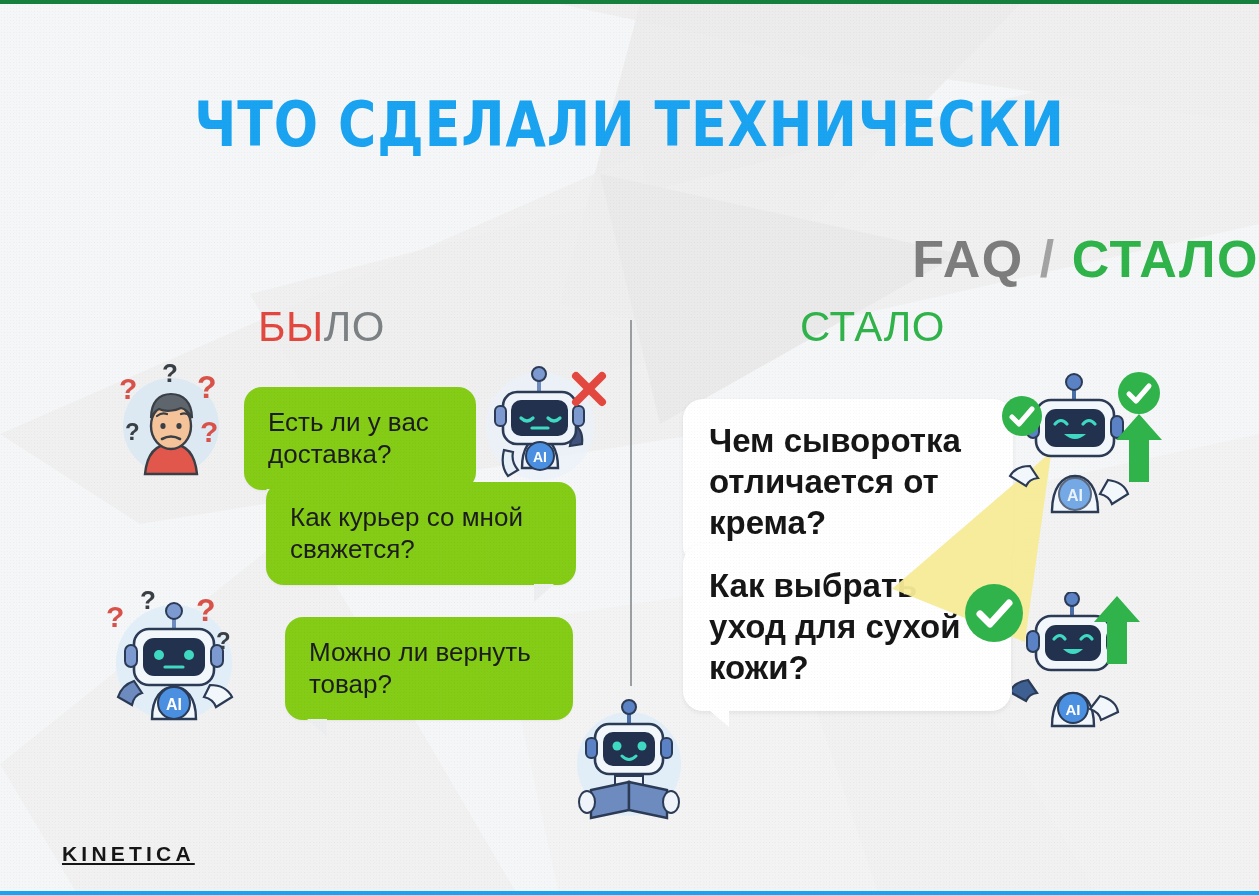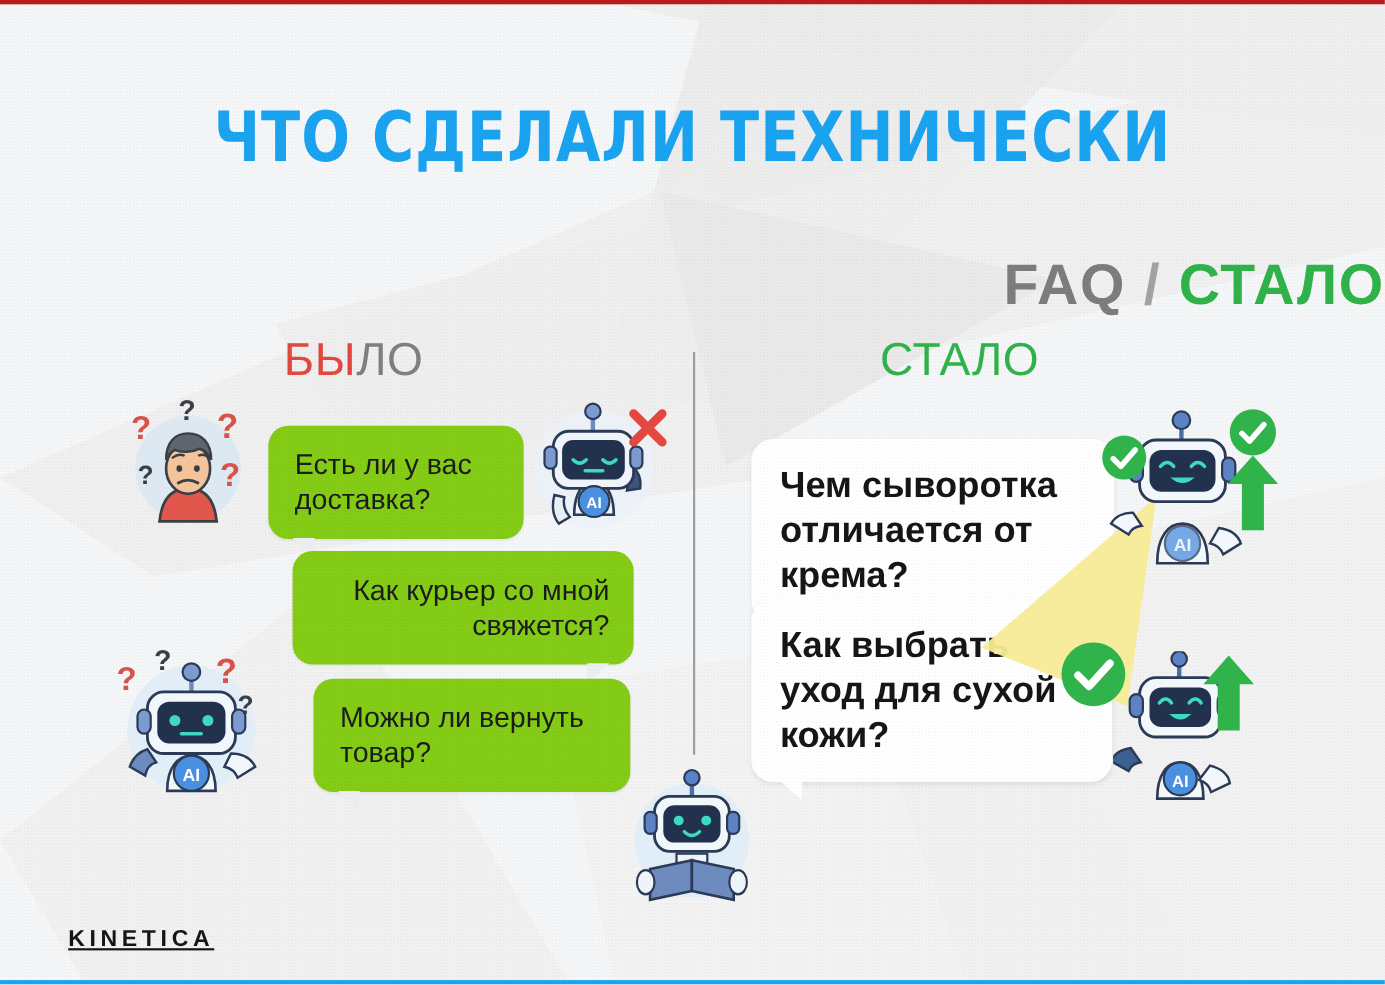--- a/index.html
+++ b/index.html
@@ -4,21 +4,21 @@
 <style>
   html,body{margin:0;padding:0;}
   body{
     width:1259px;height:895px;overflow:hidden;
     font-family:"Liberation Sans", sans-serif;
     background:#f6f7f8;
   }
   .slide{
     position:relative;width:1259px;height:895px;overflow:hidden;
     background:#f5f6f7;
-    border-top:4px solid #b91c1c;
+    border-top:4px solid #15803d;
     border-bottom:4px solid #1aa3f0;
     box-sizing:border-box;
   }
   
   .bg-shapes{position:absolute;inset:0;z-index:0;pointer-events:none;}
   .noise{position:absolute;inset:0;z-index:1;pointer-events:none;opacity:.55;
     background-image:
       radial-gradient(rgba(0,0,0,.055) 0.6px, transparent 0.7px),
       radial-gradient(rgba(0,0,0,.04) 0.5px, transparent 0.6px);
     background-size:3px 3px, 5px 5px;
@@ -77,21 +77,21 @@
     padding:22px 26px;
     border-radius:20px;
     box-shadow:0 2px 5px rgba(0,0,0,.07);
   }
   .b-right .tail{position:absolute;width:0;height:0;border-style:solid;}
   .tail-rbl{left:26px;bottom:-16px;border-width:17px 0 0 20px;border-color:#ffffff transparent transparent transparent;}
   .tail-rbr{right:30px;bottom:-16px;border-width:17px 20px 0 0;border-color:#ffffff transparent transparent transparent;}
 
   
   #bubble-1{left:244px;top:383px;width:232px;}
-  #bubble-2{left:266px;top:497px;width:310px;text-align:right;}
+  #bubble-2{left:266px;top:478px;width:310px;}
   #bubble-3{left:285px;top:613px;width:288px;}
   #rbubble-1{left:683px;top:395px;width:330px;}
   #rbubble-2{left:683px;top:540px;width:328px;}
 
   
   .light-cone{
     position:absolute;z-index:2;
     left:880px;top:440px;width:230px;height:230px;
     pointer-events:none;
   }

